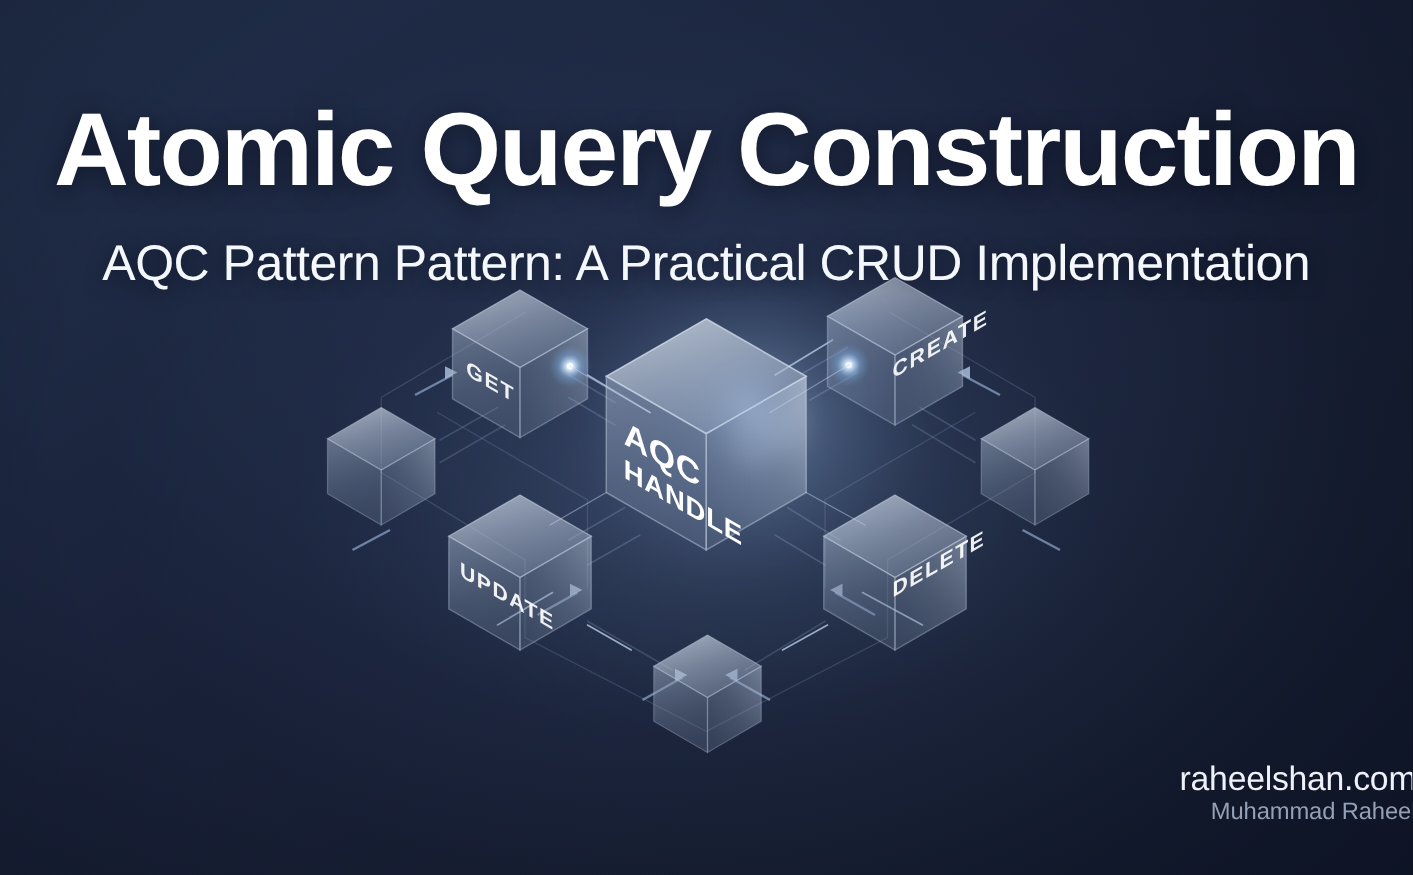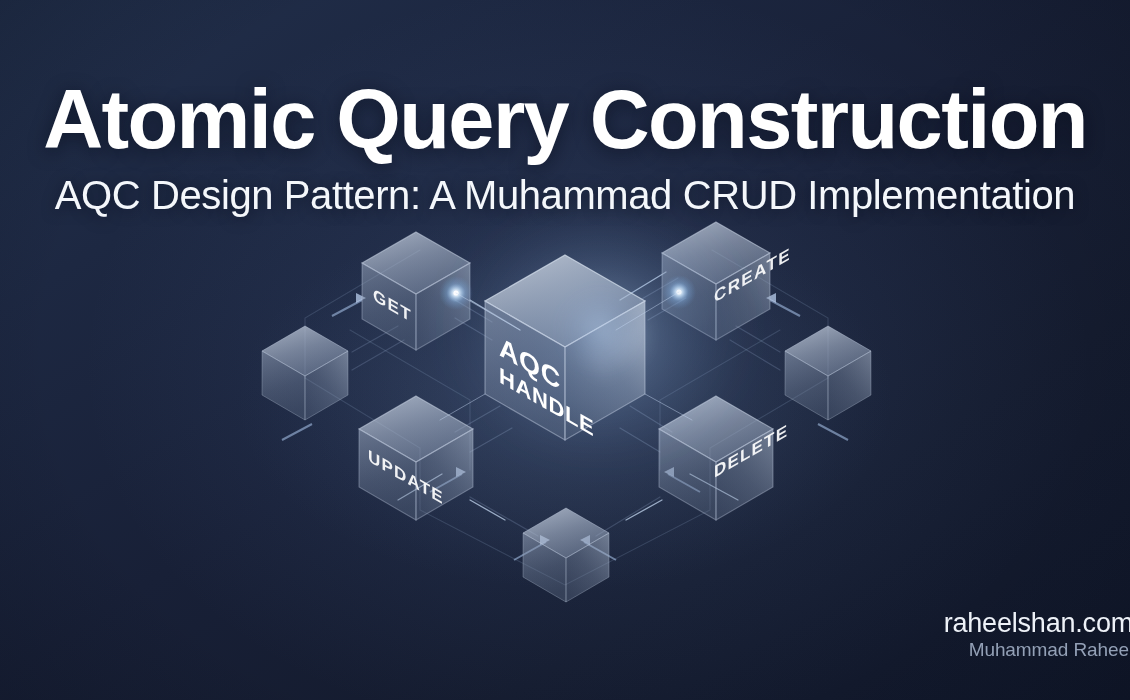--- a/index.html
+++ b/index.html
@@ -30,21 +30,21 @@
   #headings {
     position: absolute;
     left: 0; top: 0;
     width: 1130px;
     z-index: 6;
     text-align: center;
     pointer-events: none;
   }
   #title {
     margin: 0;
-    padding: 0;
+    padding: 16px;
     font-size: 83px;
     line-height: 1.0;
     font-weight: 900;
     letter-spacing: -1.6px;
     color: #ffffff;
     padding-top: 78px;
     text-shadow: 0 3px 18px rgba(5,10,22,0.55);
     white-space: nowrap;
   }
   #subtitle {
@@ -297,21 +297,21 @@
     <g stroke="#c5d8f2" fill="none" stroke-linecap="round" stroke-opacity="0.45" stroke-width="1">
       <path d="M456,293 L520,330"></path>
       <path d="M679,292 L616,330"></path>
       <path d="M485,394 L440,420"></path>
       <path d="M645,394 L692,420"></path>
     </g>
   </svg>
 
   <div id="headings">
     <h1 id="title">Atomic Query Construction</h1>
-    <p id="subtitle">AQC Design Pattern: A Muhammad CRUD Implementation</p>
+    <p id="subtitle">AQC Pattern Pattern: A Practical CRUD Implementation</p>
   </div>
 
   <div id="vignette"></div>
 
   <div id="footer">
     <div id="site">raheelshan.com</div>
     <div id="author">Muhammad Raheel</div>
   </div>
 
 </div>

